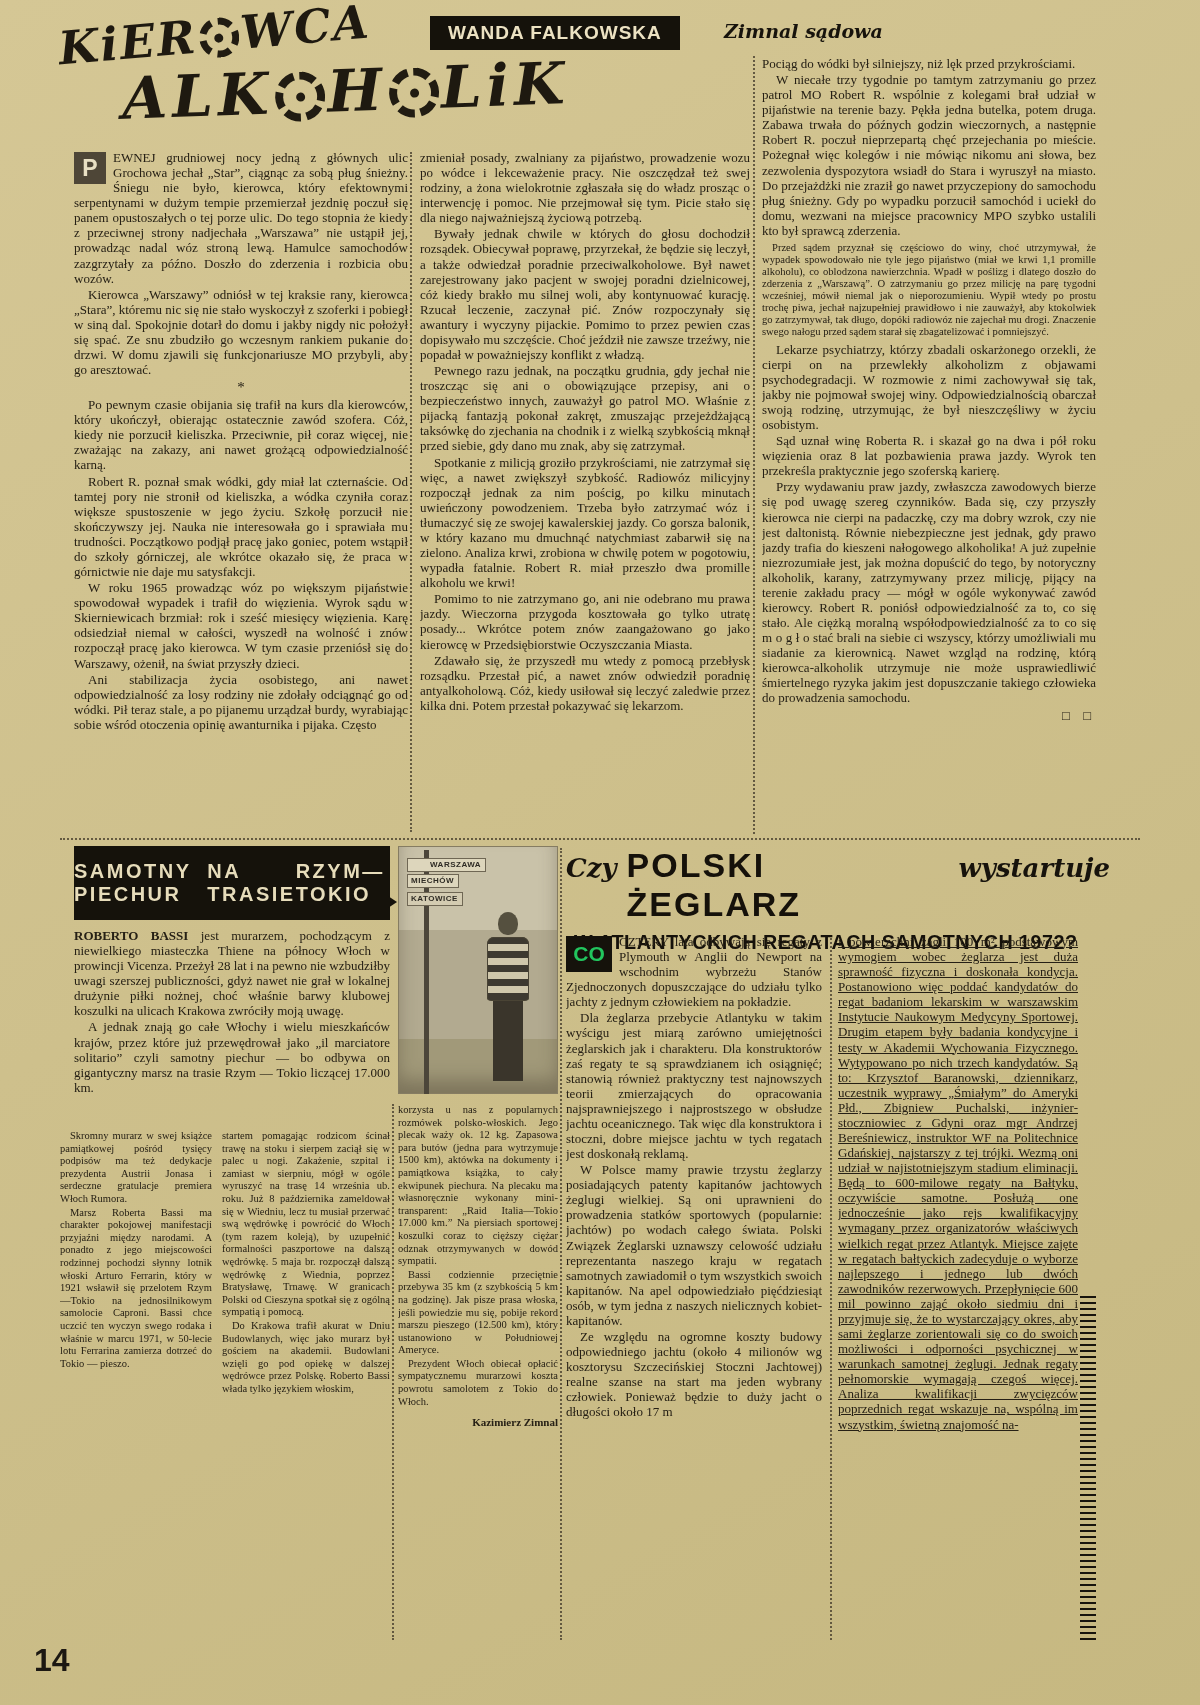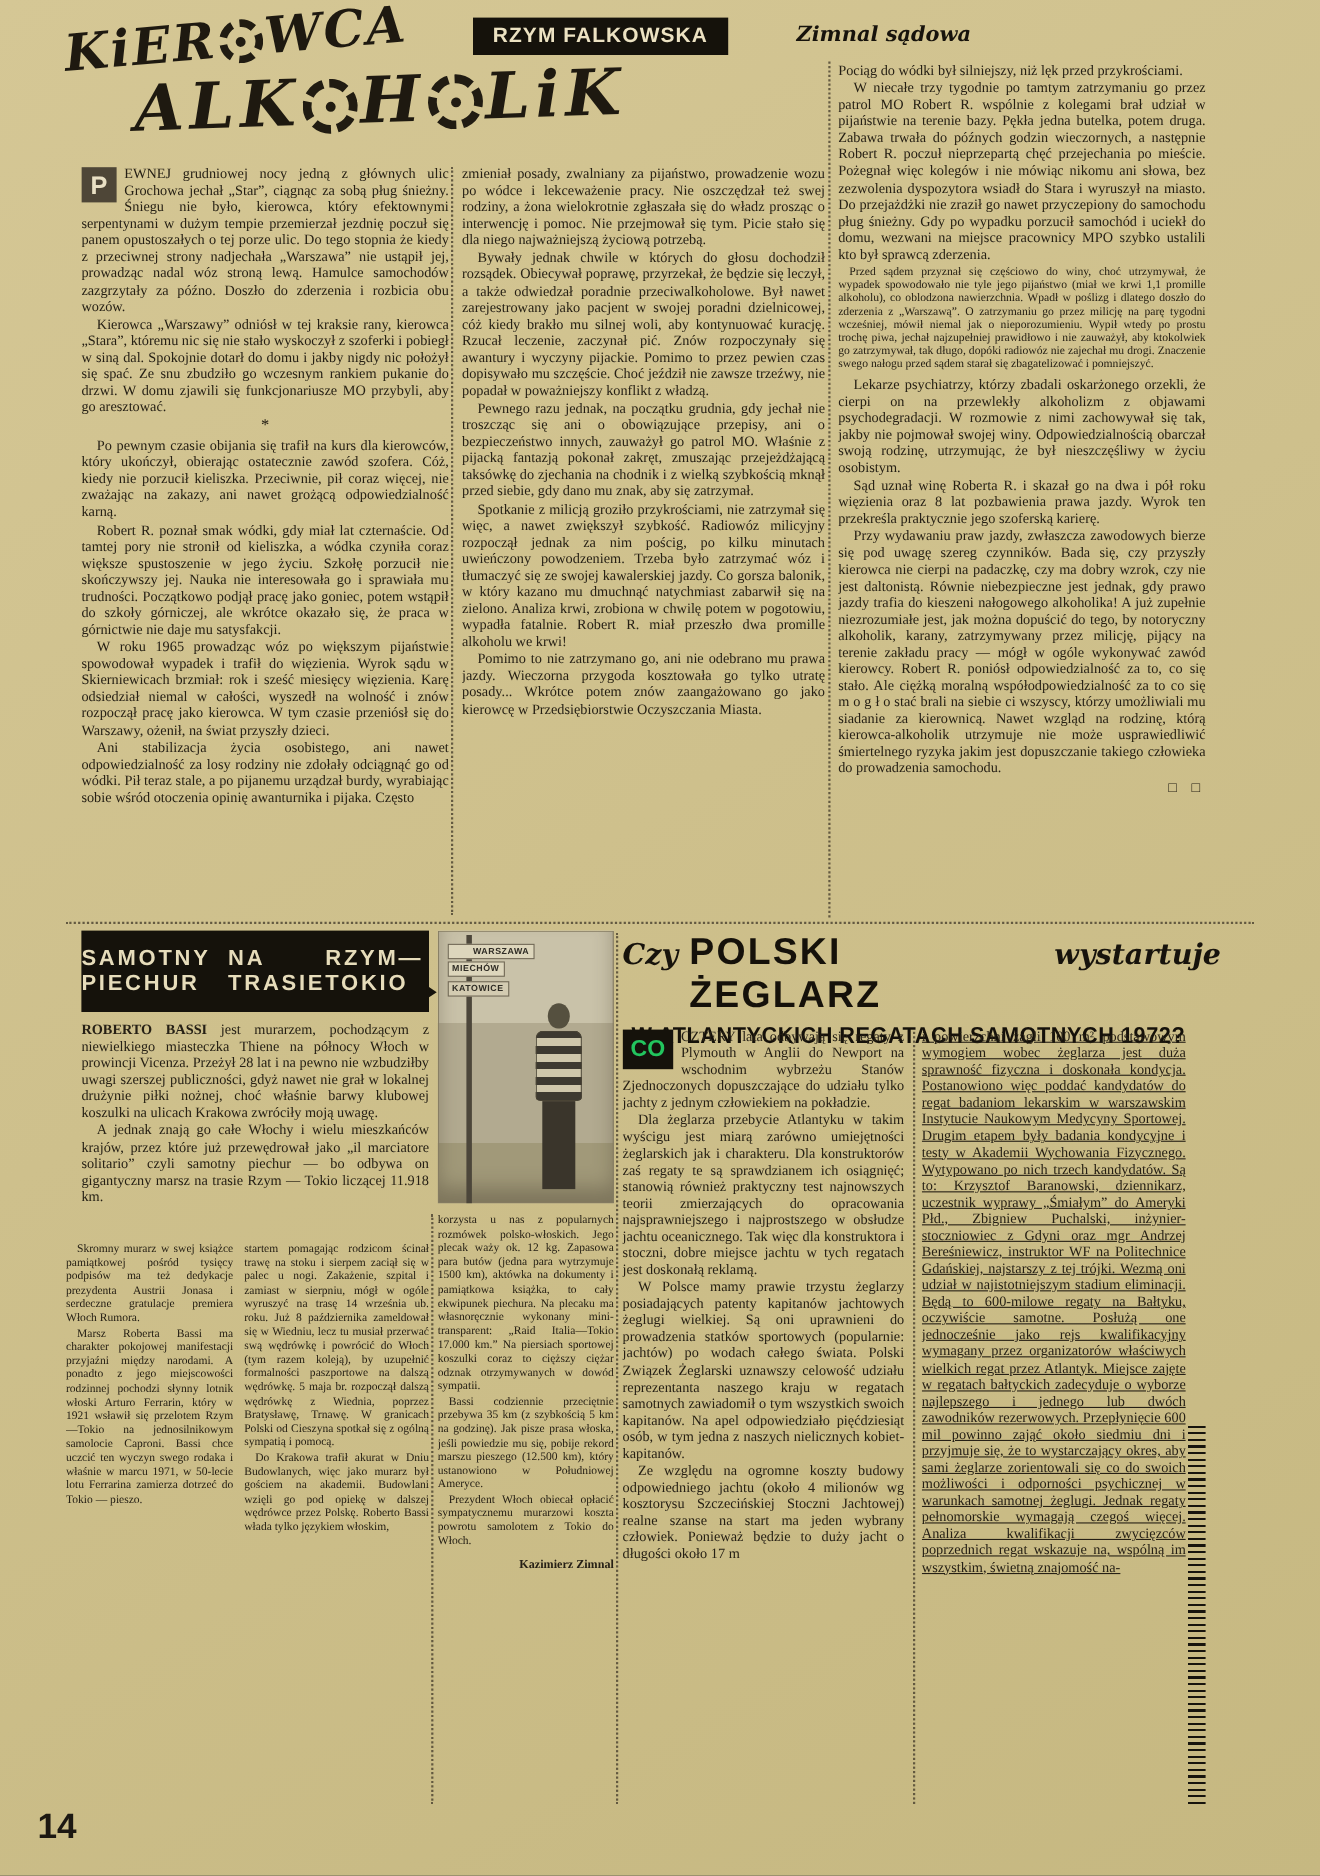--- a/index.html
+++ b/index.html
@@ -97,21 +97,21 @@
   .pagenum { position:absolute; left:34px; top:1642px;
          font:bold 32px "Liberation Sans", sans-serif; color:#1c1812; }
 </style>
 </head>
 <body>
 
 <div class="page">
 
   <div class="t1"><span>KiER</span><span class="gear"></span><span>WCA</span></div>
   <div class="t2"><span>ALK</span><span class="gear"></span><span>H</span><span class="gear"></span><span>LiK</span></div>
-  <div class="author-box">RZYM FALKOWSKA</div>
+  <div class="author-box">WANDA FALKOWSKA</div>
   <div class="kronika">Zimnal sądowa</div>
 
   <div class="textcol col1">
     <p class="noind"><span class="dropcap">P</span><span>EWNEJ grudniowej nocy jedną z głównych ulic Grochowa jechał „Star”, ciągnąc za sobą pług śnieżny. Śniegu nie było, kierowca, który efektownymi serpentynami w dużym tempie przemierzał jezdnię poczuł się panem opustoszałych o tej porze ulic. Do tego stopnia że kiedy z przeciwnej strony nadjechała „Warszawa” nie ustąpił jej, prowadząc nadal wóz stroną lewą. Hamulce samochodów zazgrzytały za późno. Doszło do zderzenia i rozbicia obu wozów.</span></p>
     <div>
         <p>Kierowca „Warszawy” odniósł w tej kraksie rany, kierowca „Stara”, któremu nic się nie stało wyskoczył z szoferki i pobiegł w siną dal. Spokojnie dotarł do domu i jakby nigdy nic położył się spać. Ze snu zbudziło go wczesnym rankiem pukanie do drzwi. W domu zjawili się funkcjonariusze MO przybyli, aby go aresztować.</p>
       </div>
     <div class="star">*</div>
     <div>
         <p>Po pewnym czasie obijania się trafił na kurs dla kierowców, który ukończył, obierając ostatecznie zawód szofera. Cóż, kiedy nie porzucił kieliszka. Przeciwnie, pił coraz więcej, nie zważając na zakazy, ani nawet grożącą odpowiedzialność karną.</p>
@@ -120,20 +120,21 @@
         <p>Ani stabilizacja życia osobistego, ani nawet odpowiedzialność za losy rodziny nie zdołały odciągnąć go od wódki. Pił teraz stale, a po pijanemu urządzał burdy, wyrabiając sobie wśród otoczenia opinię awanturnika i pijaka. Często</p>
       </div>
   </div>
 
   <div class="textcol col2 contcol">
       <p>zmieniał posady, zwalniany za pijaństwo, prowadzenie wozu po wódce i lekceważenie pracy. Nie oszczędzał też swej rodziny, a żona wielokrotnie zgłaszała się do władz prosząc o interwencję i pomoc. Nie przejmował się tym. Picie stało się dla niego najważniejszą życiową potrzebą.</p>
       <p>Bywały jednak chwile w których do głosu dochodził rozsądek. Obiecywał poprawę, przyrzekał, że będzie się leczył, a także odwiedzał poradnie przeciwalkoholowe. Był nawet zarejestrowany jako pacjent w swojej poradni dzielnicowej, cóż kiedy brakło mu silnej woli, aby kontynuować kurację. Rzucał leczenie, zaczynał pić. Znów rozpoczynały się awantury i wyczyny pijackie. Pomimo to przez pewien czas dopisywało mu szczęście. Choć jeździł nie zawsze trzeźwy, nie popadał w poważniejszy konflikt z władzą.</p>
       <p>Pewnego razu jednak, na początku grudnia, gdy jechał nie troszcząc się ani o obowiązujące przepisy, ani o bezpieczeństwo innych, zauważył go patrol MO. Właśnie z pijacką fantazją pokonał zakręt, zmuszając przejeżdżającą taksówkę do zjechania na chodnik i z wielką szybkością mknął przed siebie, gdy dano mu znak, aby się zatrzymał.</p>
       <p>Spotkanie z milicją groziło przykrościami, nie zatrzymał się więc, a nawet zwiększył szybkość. Radiowóz milicyjny rozpoczął jednak za nim pościg, po kilku minutach uwieńczony powodzeniem. Trzeba było zatrzymać wóz i tłumaczyć się ze swojej kawalerskiej jazdy. Co gorsza balonik, w który kazano mu dmuchnąć natychmiast zabarwił się na zielono. Analiza krwi, zrobiona w chwilę potem w pogotowiu, wypadła fatalnie. Robert R. miał przeszło dwa promille alkoholu we krwi!</p>
       <p>Pomimo to nie zatrzymano go, ani nie odebrano mu prawa jazdy. Wieczorna przygoda kosztowała go tylko utratę posady... Wkrótce potem znów zaangażowano go jako kierowcę w Przedsiębiorstwie Oczyszczania Miasta.</p>
+      <p>Zdawało się, że przyszedł mu wtedy z pomocą przebłysk rozsądku. Przestał pić, a nawet znów odwiedził poradnię antyalkoholową. Cóż, kiedy usiłował się leczyć zaledwie przez kilka dni. Potem przestał pokazywać się lekarzom.</p>
     </div>
 
   <div class="textcol col3">
     <div class="contcol">
         <p>Pociąg do wódki był silniejszy, niż lęk przed przykrościami.</p>
         <p>W niecałe trzy tygodnie po tamtym zatrzymaniu go przez patrol MO Robert R. wspólnie z kolegami brał udział w pijaństwie na terenie bazy. Pękła jedna butelka, potem druga. Zabawa trwała do późnych godzin wieczornych, a następnie Robert R. poczuł nieprzepartą chęć przejechania po mieście. Pożegnał więc kolegów i nie mówiąc nikomu ani słowa, bez zezwolenia dyspozytora wsiadł do Stara i wyruszył na miasto. Do przejażdżki nie zraził go nawet przyczepiony do samochodu pług śnieżny. Gdy po wypadku porzucił samochód i uciekł do domu, wezwani na miejsce pracownicy MPO szybko ustalili kto był sprawcą zderzenia.</p>
       </div>
     <div class="smallprint">
         <p>Przed sądem przyznał się częściowo do winy, choć utrzymywał, że wypadek spowodowało nie tyle jego pijaństwo (miał we krwi 1,1 promille alkoholu), co oblodzona nawierzchnia. Wpadł w poślizg i dlatego doszło do zderzenia z „Warszawą”. O zatrzymaniu go przez milicję na parę tygodni wcześniej, mówił niemal jak o nieporozumieniu. Wypił wtedy po prostu trochę piwa, jechał najzupełniej prawidłowo i nie zauważył, aby ktokolwiek go zatrzymywał, tak długo, dopóki radiowóz nie zajechał mu drogi. Znaczenie swego nałogu przed sądem starał się zbagatelizować i pomniejszyć.</p>
       </div>
@@ -155,21 +156,21 @@
   <div class="walker-head">
     <div>SAMOTNY PIECHUR</div>
     <div>NA TRASIE</div>
     <div>RZYM—TOKIO</div>
   </div>
   <div class="arrow"></div>
 
   <div class="textcol walker-intro">
     <p class="noind"><b>ROBERTO BASSI</b><span> jest murarzem, pochodzącym z niewielkiego miasteczka Thiene na północy Włoch w prowincji Vicenza. Przeżył 28 lat i na pewno nie wzbudziłby uwagi szerszej publiczności, gdyż nawet nie grał w lokalnej drużynie piłki nożnej, choć właśnie barwy klubowej koszulki na ulicach Krakowa zwróciły moją uwagę.</span></p>
     <div>
-        <p>A jednak znają go całe Włochy i wielu mieszkańców krajów, przez które już przewędrował jako „il marciatore solitario” czyli samotny piechur — bo odbywa on gigantyczny marsz na trasie Rzym — Tokio liczącej 11.918 km.</p>
+        <p>A jednak znają go całe Włochy i wielu mieszkańców krajów, przez które już przewędrował jako „il marciatore solitario” czyli samotny piechur — bo odbywa on gigantyczny marsz na trasie Rzym — Tokio liczącej 17.000 km.</p>
       </div>
   </div>
 
   <div class="textcol wcol wcolA">
       <p>Skromny murarz w swej książce pamiątkowej pośród tysięcy podpisów ma też dedykacje prezydenta Austrii Jonasa i serdeczne gratulacje premiera Włoch Rumora.</p>
       <p>Marsz Roberta Bassi ma charakter pokojowej manifestacji przyjaźni między narodami. A ponadto z jego miejscowości rodzinnej pochodzi słynny lotnik włoski Arturo Ferrarin, który w 1921 wsławił się przelotem Rzym—Tokio na jednosilnikowym samolocie Caproni. Bassi chce uczcić ten wyczyn swego rodaka i właśnie w marcu 1971, w 50-lecie lotu Ferrarina zamierza dotrzeć do Tokio — pieszo.</p>
     </div>
   <div class="textcol wcol wcolB contcol">
       <p>startem pomagając rodzicom ścinał trawę na stoku i sierpem zaciął się w palec u nogi. Zakażenie, szpital i zamiast w sierpniu, mógł w ogóle wyruszyć na trasę 14 września ub. roku. Już 8 października zameldował się w Wiedniu, lecz tu musiał przerwać swą wędrówkę i powrócić do Włoch (tym razem koleją), by uzupełnić formalności paszportowe na dalszą wędrówkę. 5 maja br. rozpoczął dalszą wędrówkę z Wiednia, poprzez Bratysławę, Trnawę. W granicach Polski od Cieszyna spotkał się z ogólną sympatią i pomocą.</p>
       <p>Do Krakowa trafił akurat w Dniu Budowlanych, więc jako murarz był gościem na akademii. Budowlani wzięli go pod opiekę w dalszej wędrówce przez Polskę. Roberto Bassi włada tylko językiem włoskim,</p>

